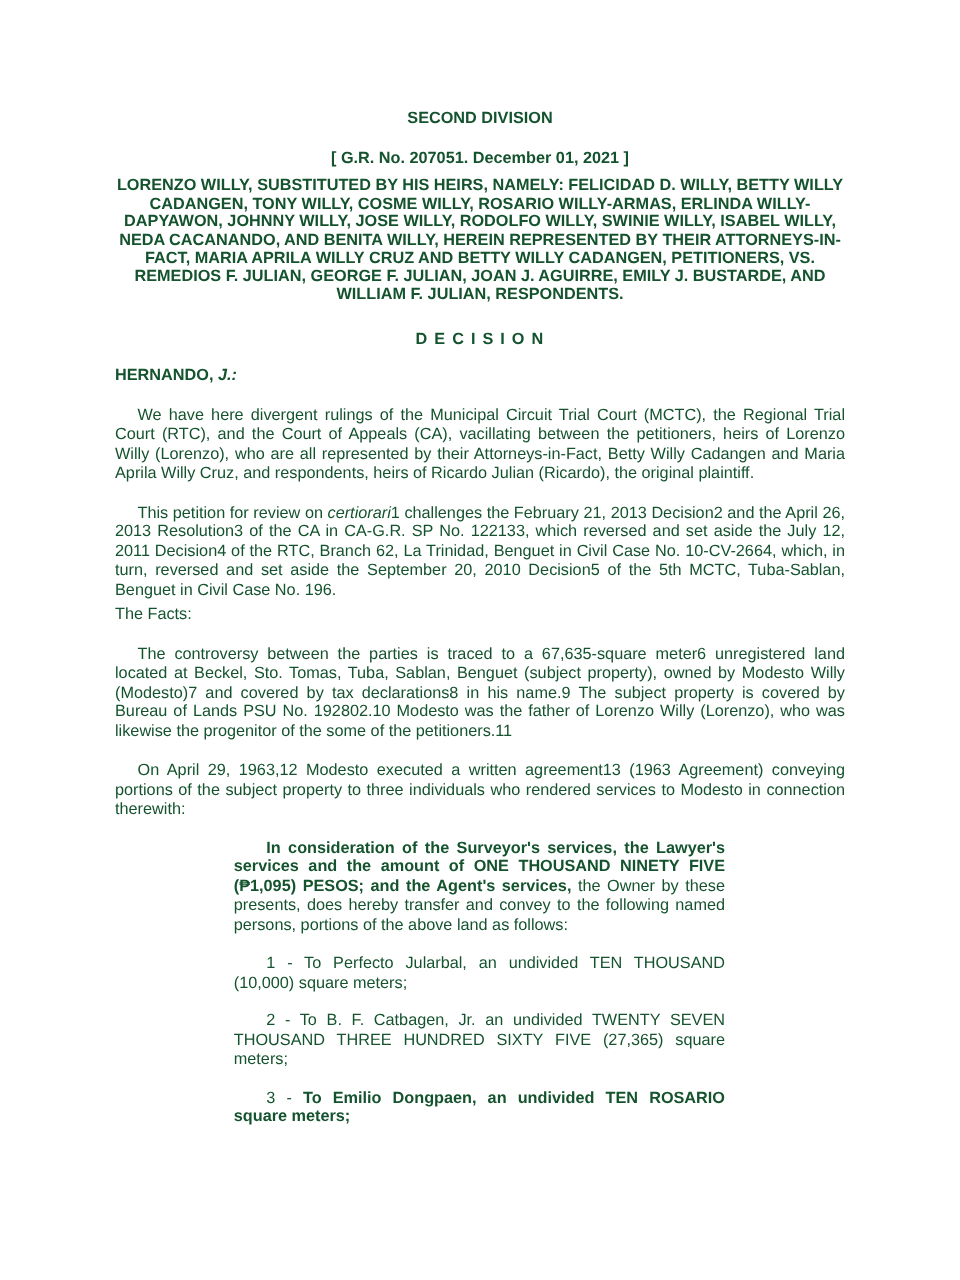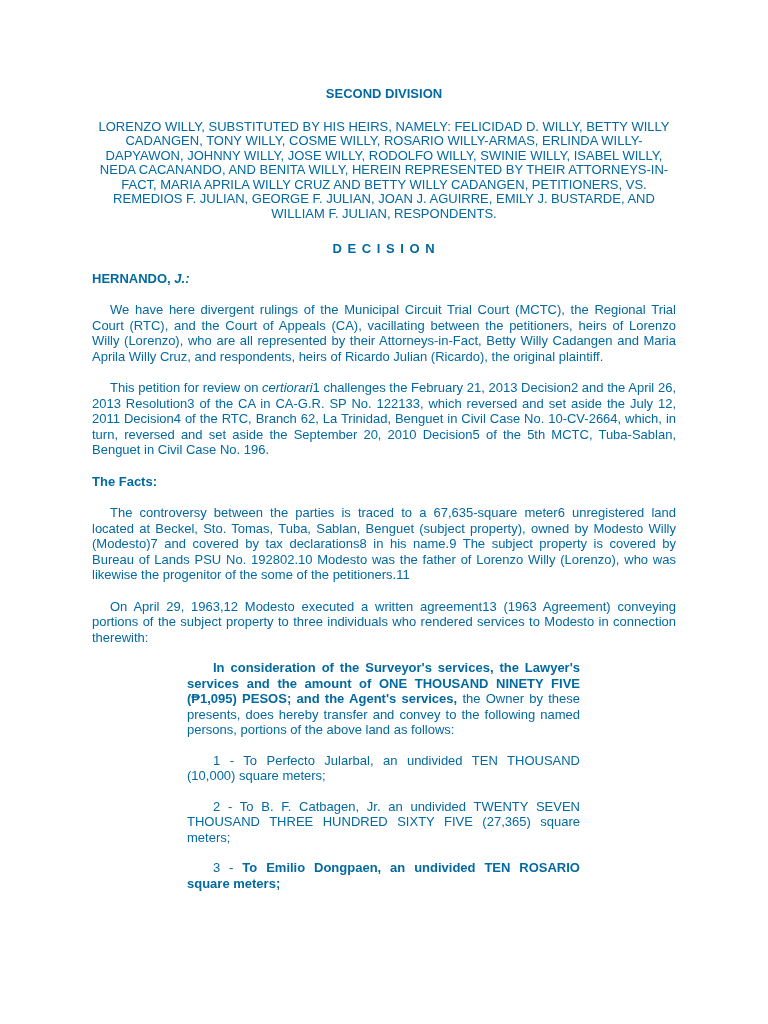--- a/index.html
+++ b/index.html
@@ -6,63 +6,64 @@
   body { width: 768px; height: 1024px; overflow: hidden; }
   .page {
     box-sizing: border-box;
     width: 768px;
     height: 1024px;
     padding: 86px 92px 0 92px;
     background: #ffffff;
     font-family: "Liberation Sans", "DejaVu Sans", sans-serif;
     font-size: 13px;
     line-height: 15.5px;
-    color: #0369a1;
+    color: #14532d;
   }
   .bold { font-weight: bold; }
   .italic { font-style: italic; }
   .division-heading { text-align: center; font-weight: bold; }
   .case-number { text-align: center; font-weight: bold; margin-top: 16px; }
   .case-title {
     text-align: center;
-    font-weight: normal;
-    margin-top: 18px;
+    font-weight: bold;
+    margin-top: 8px;
     line-height: 14.5px;
   }
   .decision-heading {
     text-align: center;
     font-weight: bold;
     margin-top: 20px;
     letter-spacing: 1px;
   }
   .ponente-line { margin-top: 14px; }
   p.body {
     margin: 16px 0 0 0;
     text-align: justify;
     text-indent: 18px;
   }
-  .facts-heading { font-weight: bold; margin-top: 16px; }
+  .facts-heading { font-weight: normal; margin-top: 4px; }
   .quote {
     margin: 15px 0 0 95px;
     width: 393px;
   }
   .qpara {
     margin: 15px 0 0 0;
     text-align: justify;
     text-indent: 26px;
   }
   .qpara.first { margin-top: 12px; }
 </style>
 </head>
 <body>
 
 <div class="page">
 
   <div class="division-heading">SECOND DIVISION</div>
 
+  <div class="case-number">[ G.R. No. 207051. December 01, 2021 ]</div>
 
   <div class="case-title">LORENZO WILLY, SUBSTITUTED BY HIS HEIRS, NAMELY: FELICIDAD D. WILLY, BETTY WILLY CADANGEN, TONY WILLY, COSME WILLY, ROSARIO WILLY-ARMAS, ERLINDA WILLY-DAPYAWON, JOHNNY WILLY, JOSE WILLY, RODOLFO WILLY, SWINIE WILLY, ISABEL WILLY, NEDA CACANANDO, AND BENITA WILLY, HEREIN REPRESENTED BY THEIR ATTORNEYS-IN-FACT, MARIA APRILA WILLY CRUZ AND BETTY WILLY CADANGEN, PETITIONERS, VS. REMEDIOS F. JULIAN, GEORGE F. JULIAN, JOAN J. AGUIRRE, EMILY J. BUSTARDE, AND WILLIAM F. JULIAN, RESPONDENTS.</div>
 
   <div class="decision-heading">D E C I S I O N</div>
 
   <div class="ponente-line"><span class="bold">HERNANDO, </span><span class="bold italic">J.:</span></div>
 
   <p class="body"><span>We have here divergent rulings of the Municipal Circuit Trial Court (MCTC), the Regional Trial Court (RTC), and the Court of Appeals (CA), vacillating between the petitioners, heirs of Lorenzo Willy (Lorenzo), who are all represented by their Attorneys-in-Fact, Betty Willy Cadangen and Maria Aprila Willy Cruz, and respondents, heirs of Ricardo Julian (Ricardo), the original plaintiff.</span></p>
 
   <p class="body"><span>This petition for review on </span><span class="italic">certiorari</span><span>1 challenges the February 21, 2013 Decision2 and the April 26, 2013 Resolution3 of the CA in CA-G.R. SP No. 122133, which reversed and set aside the July 12, 2011 Decision4 of the RTC, Branch 62, La Trinidad, Benguet in Civil Case No. 10-CV-2664, which, in turn, reversed and set aside the September 20, 2010 Decision5 of the 5th MCTC, Tuba-Sablan, Benguet in Civil Case No. 196.</span></p>

